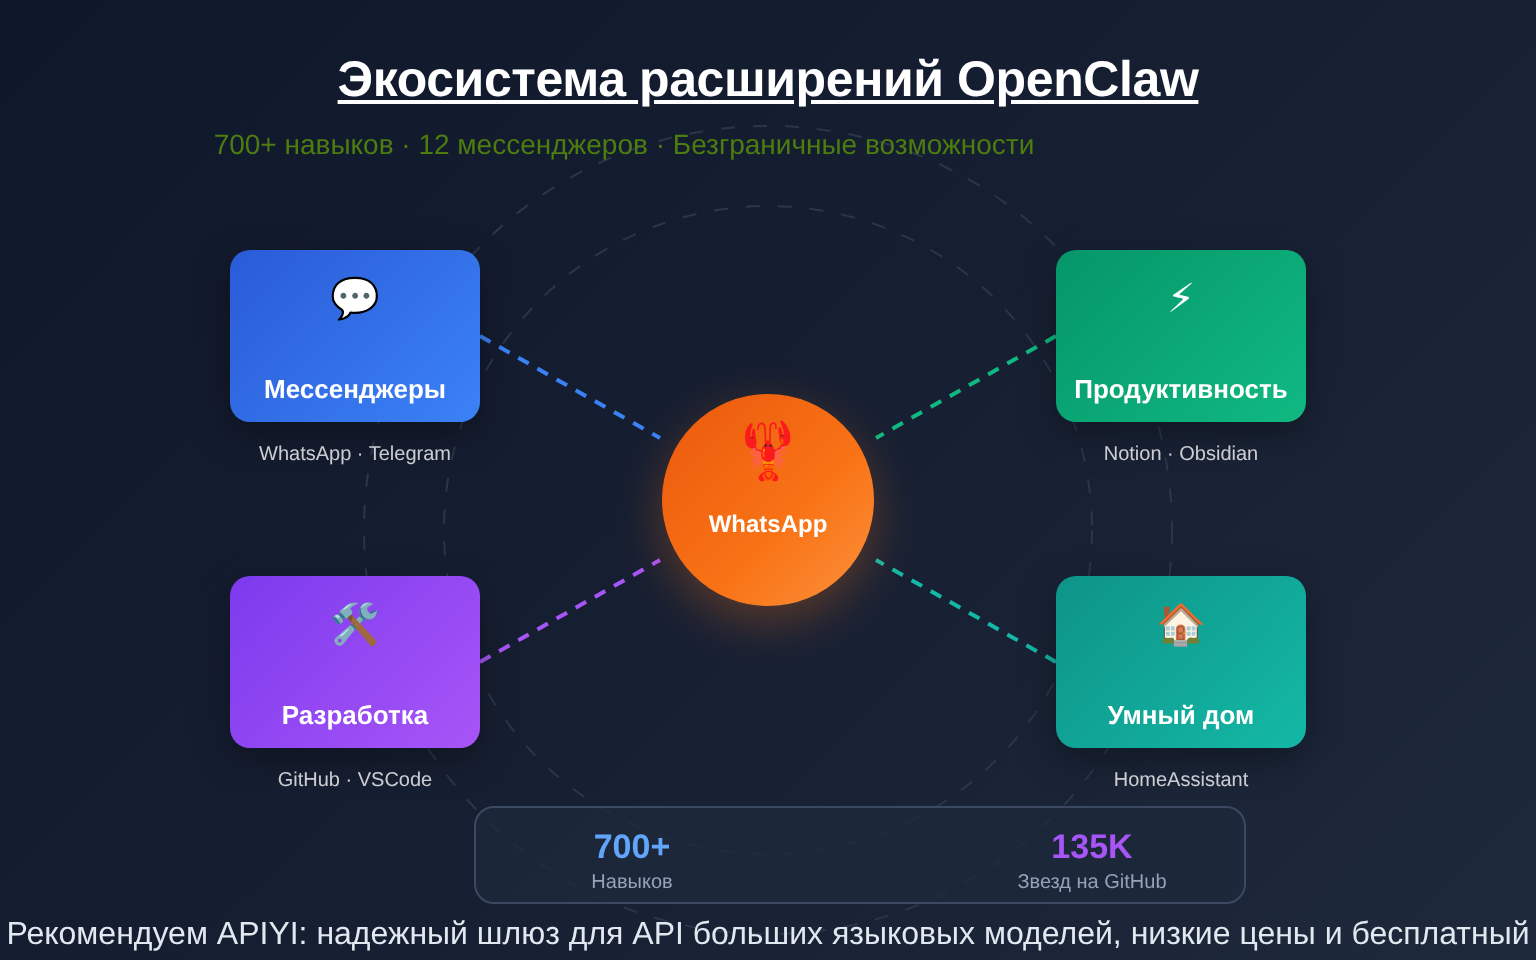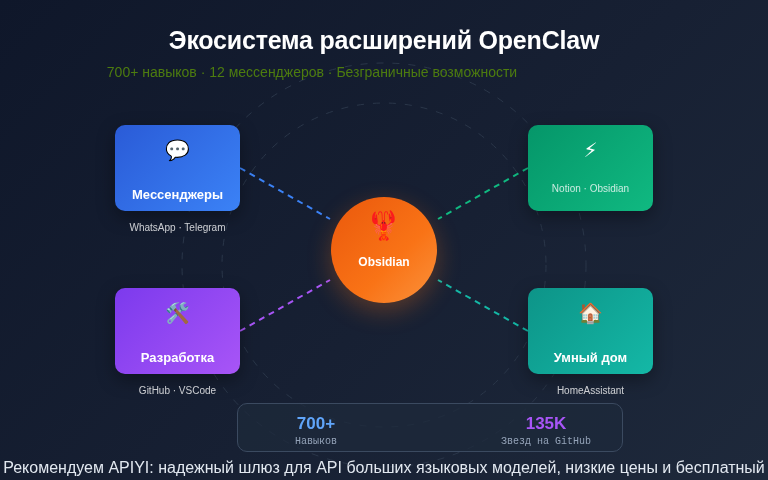--- a/index.html
+++ b/index.html
@@ -7,20 +7,21 @@
     body {
       font-family: "Liberation Sans", "DejaVu Sans", sans-serif;
       background: linear-gradient(135deg, #0f172a 0%, #172033 55%, #1e293b 100%);
       color: #fff;
       position: relative;
     }
     .title {
       position: absolute; top: 26px; left: 0; width: 768px;
       text-align: center; font-size: 25px; font-weight: 700; color: #ffffff;
       letter-spacing: -0.2px;
+      text-decoration: underline;
     }
     .subtitle {
       position: absolute; top: 64px; left: 0; width: 624px;
       text-align: center; font-size: 14px; color: #4d7c0f;
     }
     svg.bg { position: absolute; left: 0; top: 0; width: 768px; height: 480px; }
     .card {
       position: absolute; width: 125px; height: 86px; border-radius: 10px;
       display: flex; flex-direction: column; align-items: center;
       box-shadow: 0 6px 18px rgba(0,0,0,0.35);
@@ -42,21 +43,21 @@
     .hub .icon { margin-top: 12px; font-size: 28px; height: 34px; line-height: 34px; }
     .hub .name { margin-top: 12px; font-size: 12px; font-weight: 700; color: #ffffff; }
     .stats {
       position: absolute; left: 191px; top: 403px; width: 386px; height: 49px;
       border: 1px solid #3b4a60; border-radius: 10px;
       background: rgba(30,41,59,0.75);
       margin-left: 46px;
     }
     .stat { position: absolute; top: 10px; width: 130px; text-align: center; }
     .stat .val { font-size: 17px; font-weight: 700; line-height: 20px; }
-    .stat .lbl { font-size: 10px; color: #94a3b8; margin-top: 2px; font-family: Liberation Mono, monospace; }
+    .stat .lbl { font-size: 10px; color: #94a3b8; margin-top: 2px; }
     .s1 { left: 13px; } .s2 { left: 128px; } .s3 { left: 243px; }
     .footer {
       position: absolute; top: 459px; left: 0; width: 768px; text-align: center;
       font-size: 16px; color: #e2e8f0;
     }
   </style>
 </head>
 <body>
 
 <svg class="bg" viewBox="0 0 768 480">
@@ -72,38 +73,39 @@
 <div class="subtitle">700+ навыков · 12 мессенджеров · Безграничные возможности</div>
 
 <div class="card c-msg">
   <div class="icon">💬</div>
   <div class="name">Мессенджеры</div>
   <div class="sub">WhatsApp · Telegram</div>
 </div>
 
 <div class="card c-prod">
   <div class="icon">⚡</div>
+  <div class="name">Продуктивность</div>
   <div class="sub">Notion · Obsidian</div>
 </div>
 
 <div class="card c-dev">
   <div class="icon">🛠️</div>
   <div class="name">Разработка</div>
   <div class="sub">GitHub · VSCode</div>
 </div>
 
 <div class="card c-home">
   <div class="icon">🏠</div>
   <div class="name">Умный дом</div>
   <div class="sub">HomeAssistant</div>
 </div>
 
 <div class="hub">
   <div class="icon">🦞</div>
-  <div class="name">Obsidian</div>
+  <div class="name">WhatsApp</div>
 </div>
 
 <div class="stats">
   <div class="stat s1">
     <div class="val" style="color:#60a5fa">700+</div>
     <div class="lbl">Навыков</div>
   </div>
   <div class="stat s3">
     <div class="val" style="color:#a855f7">135K</div>
     <div class="lbl">Звезд на GitHub</div>

